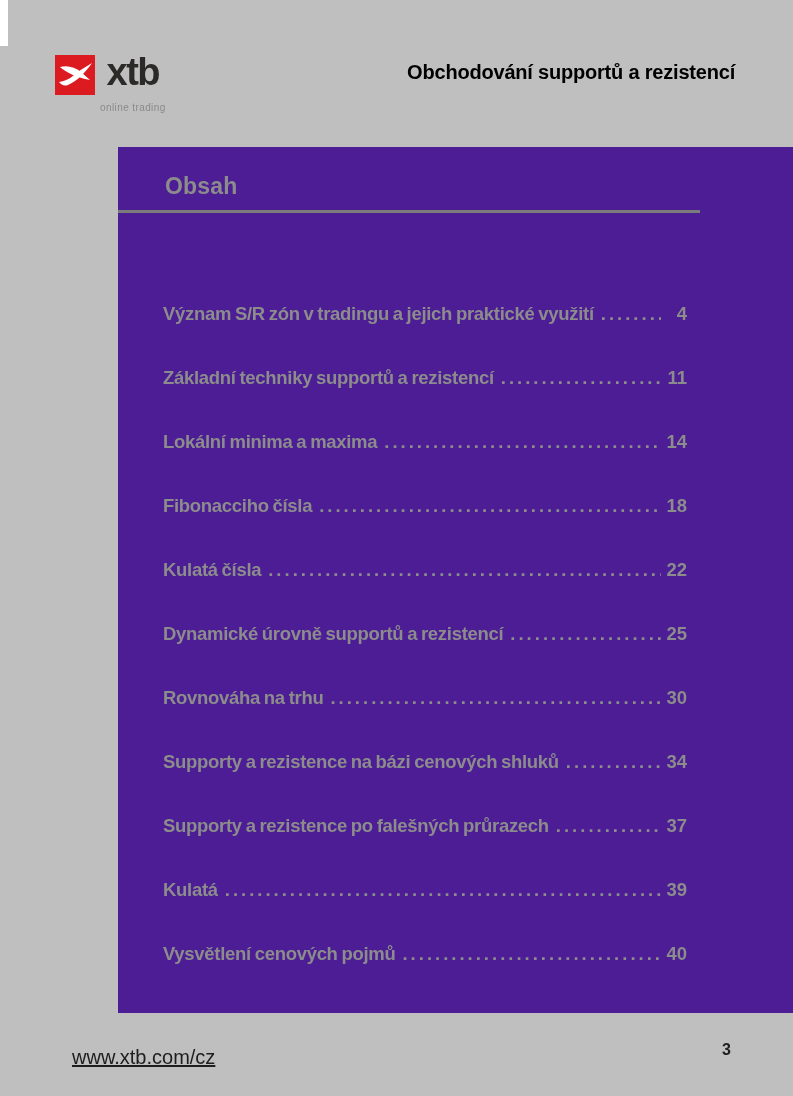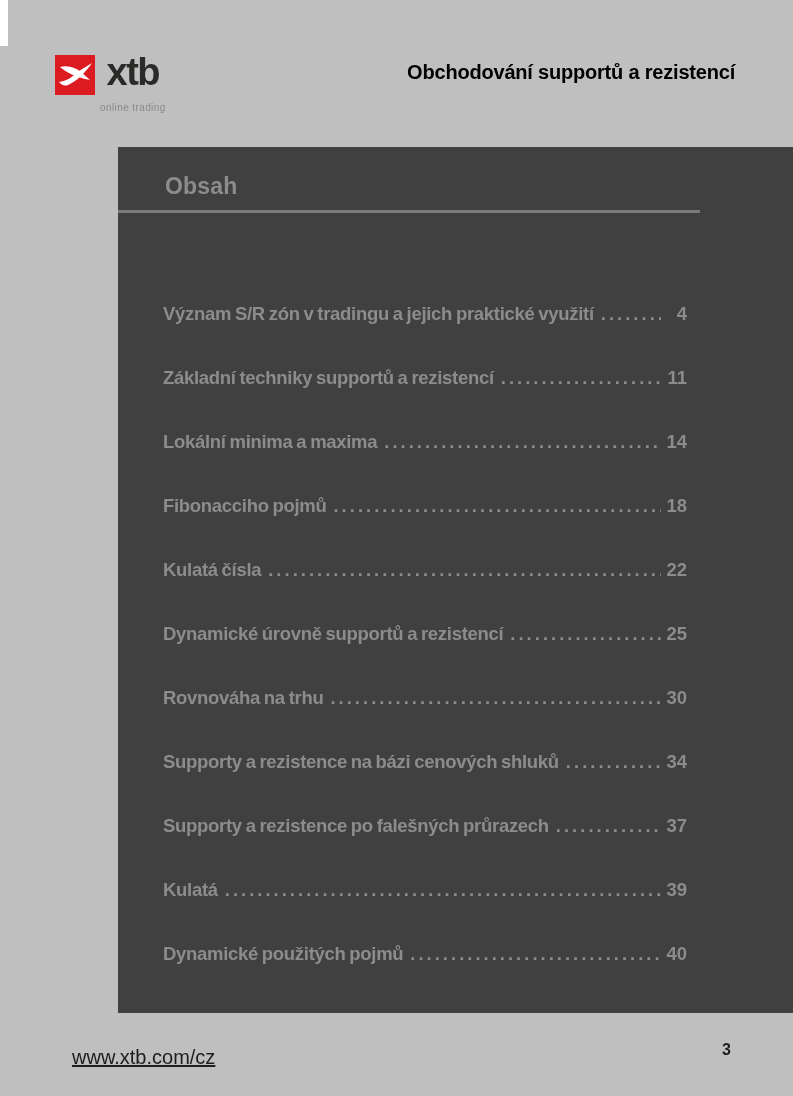--- a/index.html
+++ b/index.html
@@ -16,21 +16,21 @@
   .logo-square svg{display:block;width:40px;height:40px;}
   .logo-text{margin-left:5px;}
   .logo-brand{font-size:38px;font-weight:bold;color:#2b2a28;line-height:34px;letter-spacing:-1.5px;}
   .logo-tagline{font-size:10px;color:#8a8a8a;letter-spacing:0.4px;margin-top:13px;}
   .doc-title{
     position:absolute;top:61px;right:58px;
     font-size:20px;font-weight:bold;color:#000000;letter-spacing:-0.2px;
   }
 
   
-  .card{position:absolute;left:118px;top:147px;right:0;height:866px;background:#404040;}
+  .card{position:absolute;left:118px;top:147px;right:0;height:866px;background:#4c1d95;}
   .heading{margin:26px 0 0 47px;font-size:23px;font-weight:bold;color:#8c8c8c;letter-spacing:0.2px;}
   .rule{width:582px;height:3px;background:#7b7b7b;margin-top:10px;}
 
   
   .toc{margin:88px 0 4px 45px;width:524px;}
   .toc-row{
     display:flex;align-items:baseline;
     font-size:18.5px;font-weight:bold;color:#8c8c8c;
     line-height:26px;margin-bottom:38px;
   }
@@ -80,21 +80,21 @@
       <span class="toc-label">Základní techniky supportů a rezistencí</span>
       <span class="toc-leader">................................................................................................................................................................</span>
       <span class="toc-page">11</span>
     </div>
     <div class="toc-row">
       <span class="toc-label">Lokální minima a maxima</span>
       <span class="toc-leader">................................................................................................................................................................</span>
       <span class="toc-page">14</span>
     </div>
     <div class="toc-row">
-      <span class="toc-label">Fibonacciho pojmů</span>
+      <span class="toc-label">Fibonacciho čísla</span>
       <span class="toc-leader">................................................................................................................................................................</span>
       <span class="toc-page">18</span>
     </div>
     <div class="toc-row">
       <span class="toc-label">Kulatá čísla</span>
       <span class="toc-leader">................................................................................................................................................................</span>
       <span class="toc-page">22</span>
     </div>
     <div class="toc-row">
       <span class="toc-label">Dynamické úrovně supportů a rezistencí</span>
@@ -115,21 +115,21 @@
       <span class="toc-label">Supporty a rezistence po falešných průrazech</span>
       <span class="toc-leader">................................................................................................................................................................</span>
       <span class="toc-page">37</span>
     </div>
     <div class="toc-row">
       <span class="toc-label">Kulatá</span>
       <span class="toc-leader">................................................................................................................................................................</span>
       <span class="toc-page">39</span>
     </div>
     <div class="toc-row">
-      <span class="toc-label">Dynamické použitých pojmů</span>
+      <span class="toc-label">Vysvětlení cenových pojmů</span>
       <span class="toc-leader">................................................................................................................................................................</span>
       <span class="toc-page">40</span>
     </div>
   </div>
 </div>
 
 <a class="footer-link">www.xtb.com/cz</a>
 <div class="footer-page">3</div>
 
 </body></html>

